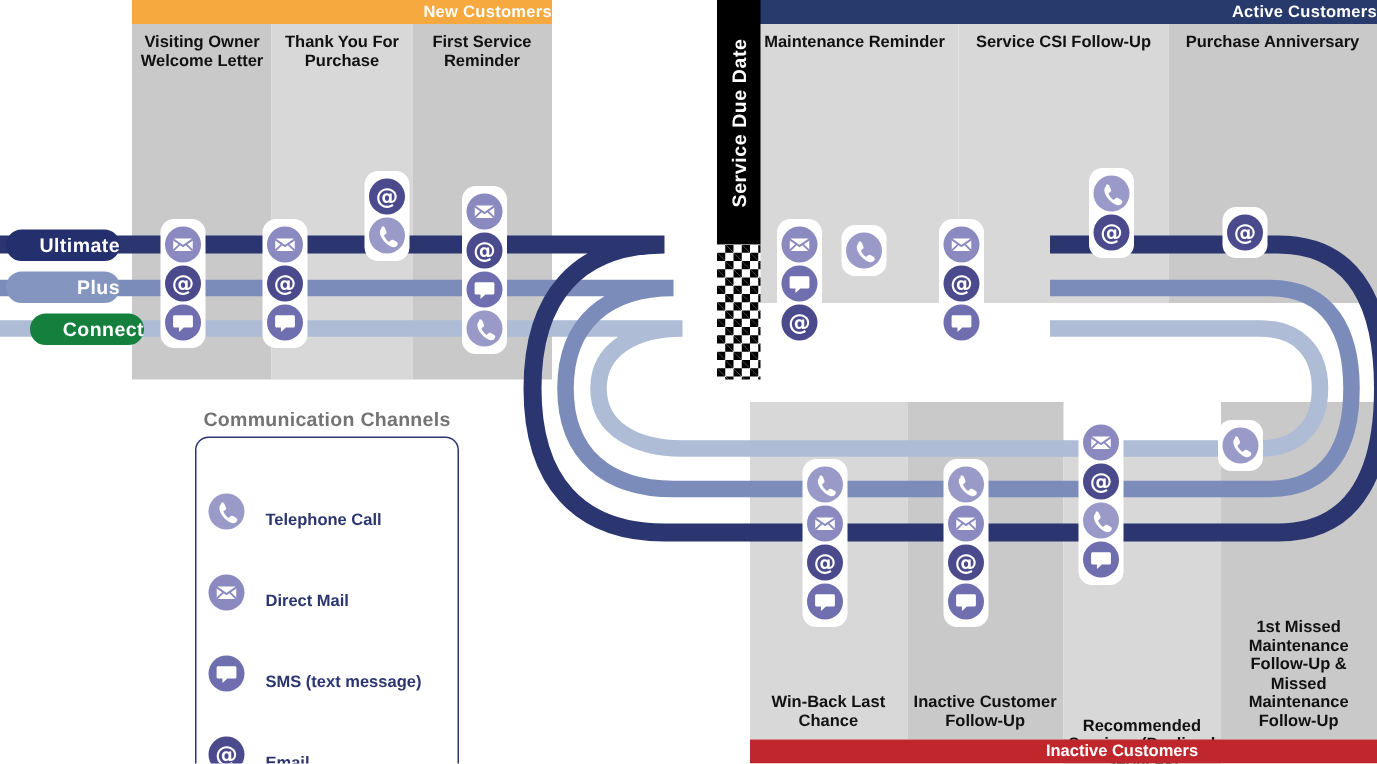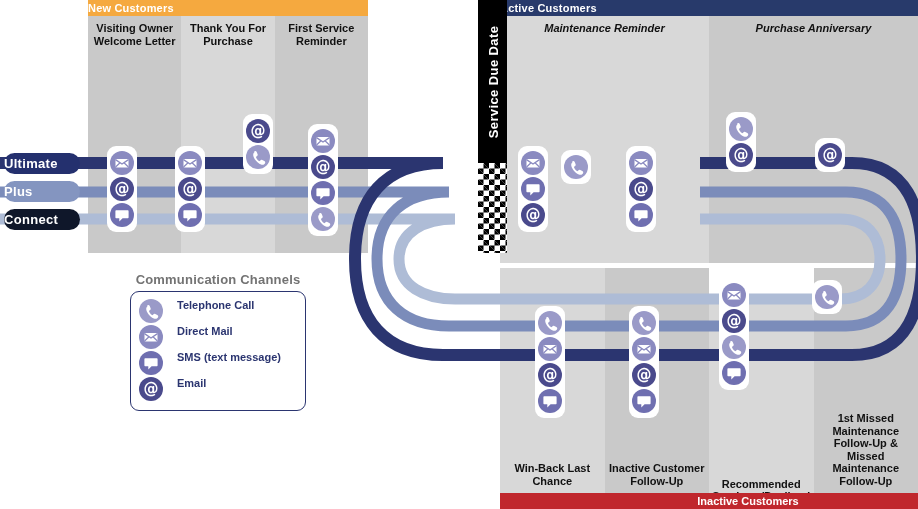--- a/index.html
+++ b/index.html
@@ -2,41 +2,41 @@
 <html><head>
 <meta charset="utf-8">
 <style>
   html,body{margin:0;padding:0;background:#fff;}
   body{width:918px;height:509px;position:relative;overflow:hidden;
        font-family:"Liberation Sans",sans-serif;}
 
   
   .panel{position:absolute;}
   .panel-header{position:absolute;left:0;top:0;width:100%;height:16px;
-    color:#fff;font-size:11px;font-weight:bold;text-align:left;line-height:16px;
+    color:#fff;font-size:11px;font-weight:bold;text-align:right;line-height:16px;
     letter-spacing:.2px;}
   .panel-footer{position:absolute;left:0;bottom:0;width:100%;height:16px;
     color:#fff;font-size:11px;font-weight:bold;text-align:center;line-height:16px;padding-left:39px;}
   .cols{position:absolute;left:0;width:100%;display:flex;}
   .col{position:relative;height:100%;}
   .col.lt{background:#d8d8d8;}
   .col.dk{background:#c9c9c9;}
   .col-title{font-size:11px;font-weight:bold;color:#111;text-align:center;
     line-height:12.5px;padding:0 2px;box-sizing:border-box;}
   .col-title .sub{font-size:8px;font-weight:bold;display:block;margin-top:2px;}
   .title-top{position:absolute;left:0;top:6px;width:100%;}
   .title-bot{position:absolute;left:0;bottom:6px;width:100%;}
 
   
   #ribbons{position:absolute;left:0;top:0;width:918px;height:509px;}
 
   
   .tier{position:absolute;height:21px;border-radius:11px;color:#fff;
     font-size:13px;font-weight:bold;display:flex;align-items:center;
-    justify-content:flex-start;letter-spacing:.3px;}
+    justify-content:flex-end;letter-spacing:.3px;}
 
   
   .sdd{position:absolute;background:#000;}
   .sdd span{position:absolute;left:50%;top:50%;
     transform:translate(-50%,-50%) rotate(-90deg);white-space:nowrap;
     color:#fff;font-size:13px;font-weight:bold;letter-spacing:.4px;}
   .checker{position:absolute;
     background-image:
       linear-gradient(45deg,#000 25%,transparent 25%,transparent 75%,#000 75%),
       linear-gradient(45deg,#000 25%,transparent 25%,transparent 75%,#000 75%);
@@ -50,21 +50,21 @@
     padding:4px 0;box-sizing:border-box;}
   .ico{width:24px;height:24px;border-radius:50%;display:block;margin:1px 0;}
   .ico svg{display:block;width:24px;height:24px;}
 
   
   .legend-wrap{position:absolute;}
   .legend-title{font-size:13px;font-weight:bold;color:#737373;text-align:center;
     margin-bottom:4px;letter-spacing:.2px;}
   .legend-box{border:1.5px solid #2b3570;border-radius:9px;background:#fff;
     padding:7px 10px 7px 8px;}
-  .legend-row{display:flex;align-items:flex-start;height:26px;}
+  .legend-row{display:flex;align-items:flex-end;height:26px;margin-top:28px;}
   .legend-row .ico{margin:0;}
   .legend-label{font-size:11px;font-weight:bold;color:#2b3570;margin-left:14px;}
 </style>
 </head>
 <body>
 
 <div class="panel" id="panel-new" style="left:88px;top:0;width:280px;height:253px;">
   <div class="panel-header" style="background:#f5a93f;">New Customers</div>
   <div class="cols" style="top:16px;height:237px;">
       <div class="col dk" style="flex: 1 1 0%;">
@@ -74,23 +74,26 @@
         <div class="col-title title-top">Thank You For Purchase</div>
       </div>
       <div class="col dk" style="flex: 1 1 0%;">
         <div class="col-title title-top">First Service Reminder</div>
       </div>
     </div>
 </div>
 
 <div class="panel" id="panel-active" style="left:500px;top:0;width:418px;height:253px;">
   <div class="panel-header" style="background:#283a6b;">Active Customers</div>
-  <div class="cols" style="top:16px;height:247px;font-style:italic;">
+  <div class="cols" style="top:16px;height:186px;">
       <div class="col lt" style="flex: 1 1 0%;">
         <div class="col-title title-top">Maintenance Reminder</div>
+      </div>
+      <div class="col lt" style="flex: 1 1 0%;">
+        <div class="col-title title-top">Service CSI Follow-Up</div>
       </div>
       <div class="col dk" style="flex: 1 1 0%;">
         <div class="col-title title-top">Purchase Anniversary</div>
       </div>
     </div>
 </div>
 
 <div class="panel" id="panel-inactive" style="left:500px;top:268px;width:418px;height:241px;">
   <div class="cols" style="top:0;height:225px;">
       <div class="col lt" style="flex: 1 1 0%;">
@@ -138,21 +141,21 @@
            C 922,308 908,355 852,355
            H 700"></path>
 </svg>
 
 <div class="tier" style="left:4px;top:153px;width:76px;background:#24306e;">
   <span>Ultimate</span>
 </div>
 <div class="tier" style="left:4px;top:181px;width:76px;background:#8495c0;">
   <span>Plus</span>
 </div>
-<div class="tier" style="left:4px;top:209px;width:76px;background:#0f172a;">
+<div class="tier" style="left:20px;top:209px;width:76px;background:#15803d;">
   <span>Connect</span>
 </div>
 
 <div class="sdd" style="left:478px;top:0;width:29px;height:163px;">
   <span>Service Due Date</span>
 </div>
 <div class="checker" style="left:478px;top:163px;width:29px;height:90px;"></div>
 
 <div class="legend-wrap" style="left:130px;top:272px;width:176px;">
   <div class="legend-title">Communication Channels</div>

